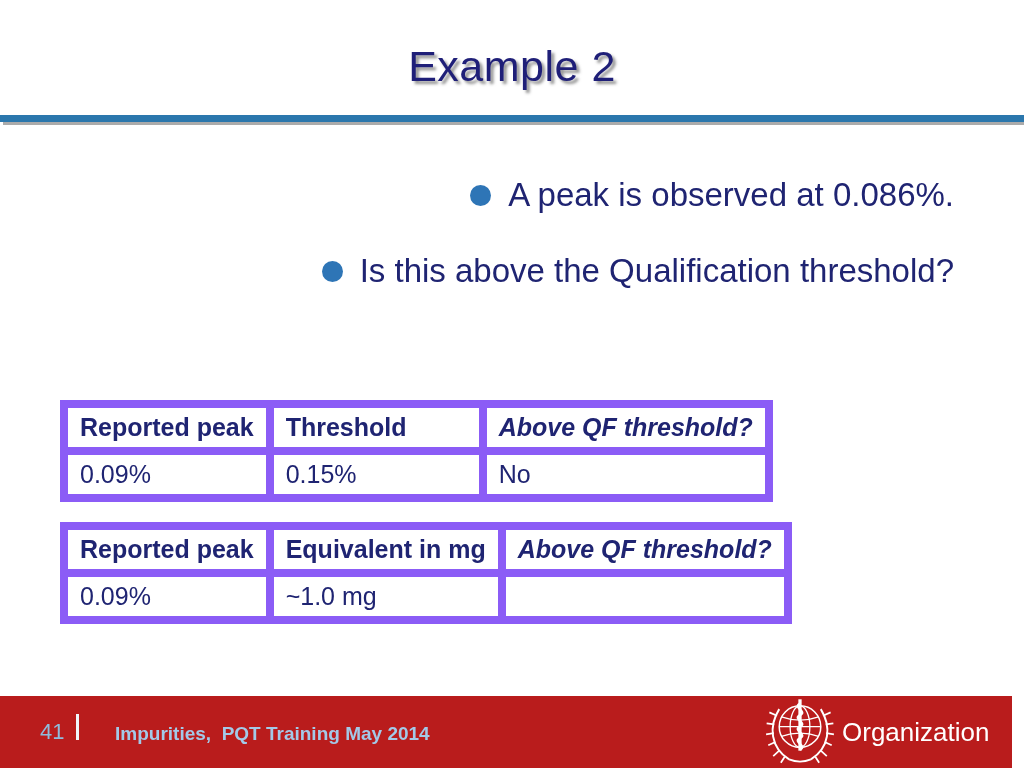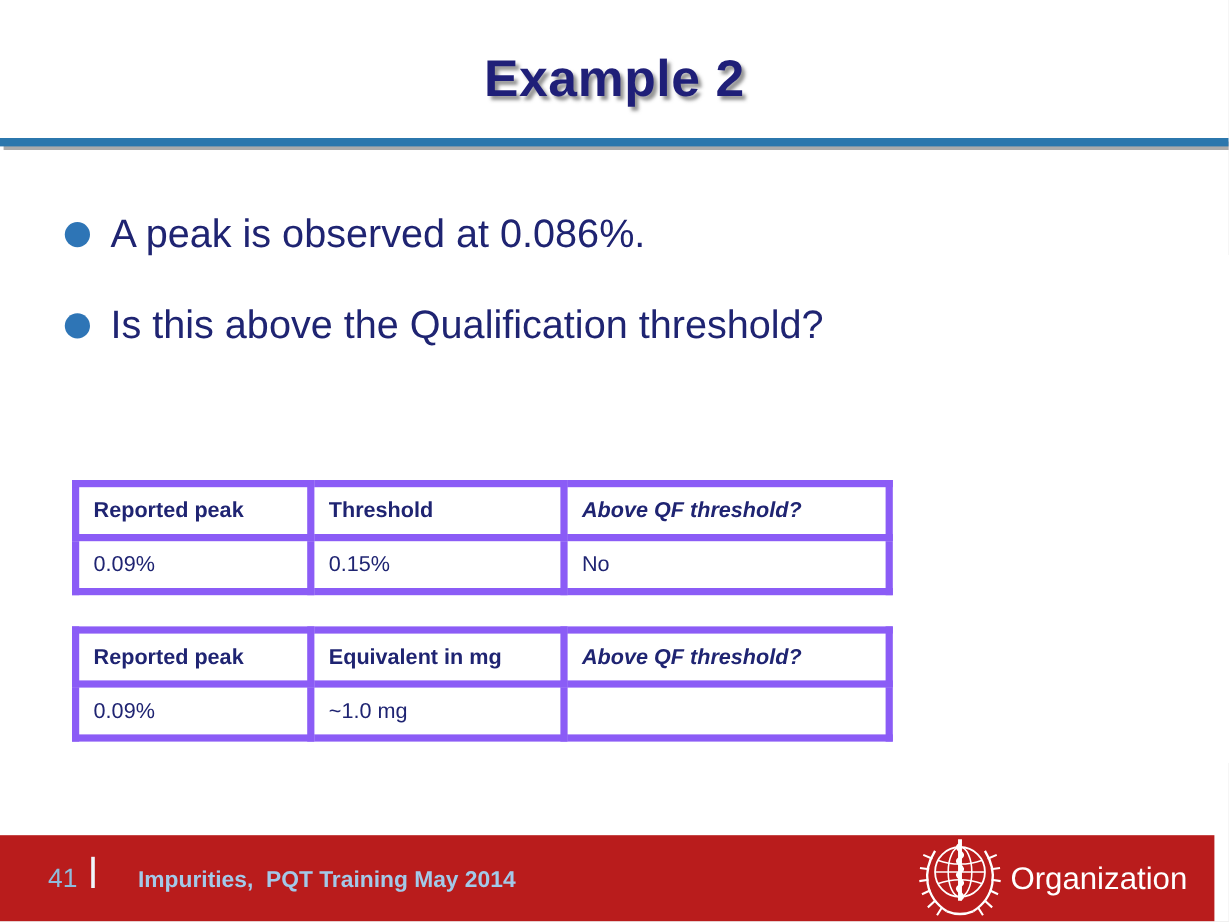--- a/index.html
+++ b/index.html
@@ -13,21 +13,21 @@
   }
 
   
   .title {
     position: absolute;
     top: 42px;
     left: 0;
     width: 100%;
     text-align: center;
     font-size: 43px;
-    font-weight: bold;
+    font-weight: normal;
     color: #1f1f78;
     text-shadow: 3px 3px 3px rgba(90,90,90,0.65);
     letter-spacing: 0.5px;
   }
 
   
   .divider {
     position: absolute;
     top: 115px;
     left: 0;
@@ -42,20 +42,21 @@
     position: absolute;
     top: 175px;
     left: 54px;
     width: 900px;
   }
   .bullet {
     display: flex;
     align-items: center;
     margin-bottom: 36px;
     line-height: 40px;
+    justify-content: flex-end;
   }
   .dot {
     width: 21px;
     height: 21px;
     border-radius: 50%;
     background: #2e75b6;
     margin-right: 17px;
     flex: none;
   }
   .bullet-text {
@@ -66,22 +67,22 @@
   
   .tbl {
     position: absolute;
     left: 60px;
     border-collapse: collapse;
     table-layout: fixed;
   }
   .tbl-1 { top: 400px; }
   .tbl-2 { top: 522px; }
   .tbl th, .tbl td {
-    border: 6px solid #8b5cf6;
-    font-size: 18px;
+    border: 8px solid #8b5cf6;
+    font-size: 25px;
     color: #1f2472;
     text-align: left;
     padding: 5px 12px;
     height: 29px;
     overflow: hidden;
     white-space: nowrap;
   }
   .tbl th { font-weight: bold; }
   .col-1 { width: 166px; }
   .col-2 { width: 181px; }

